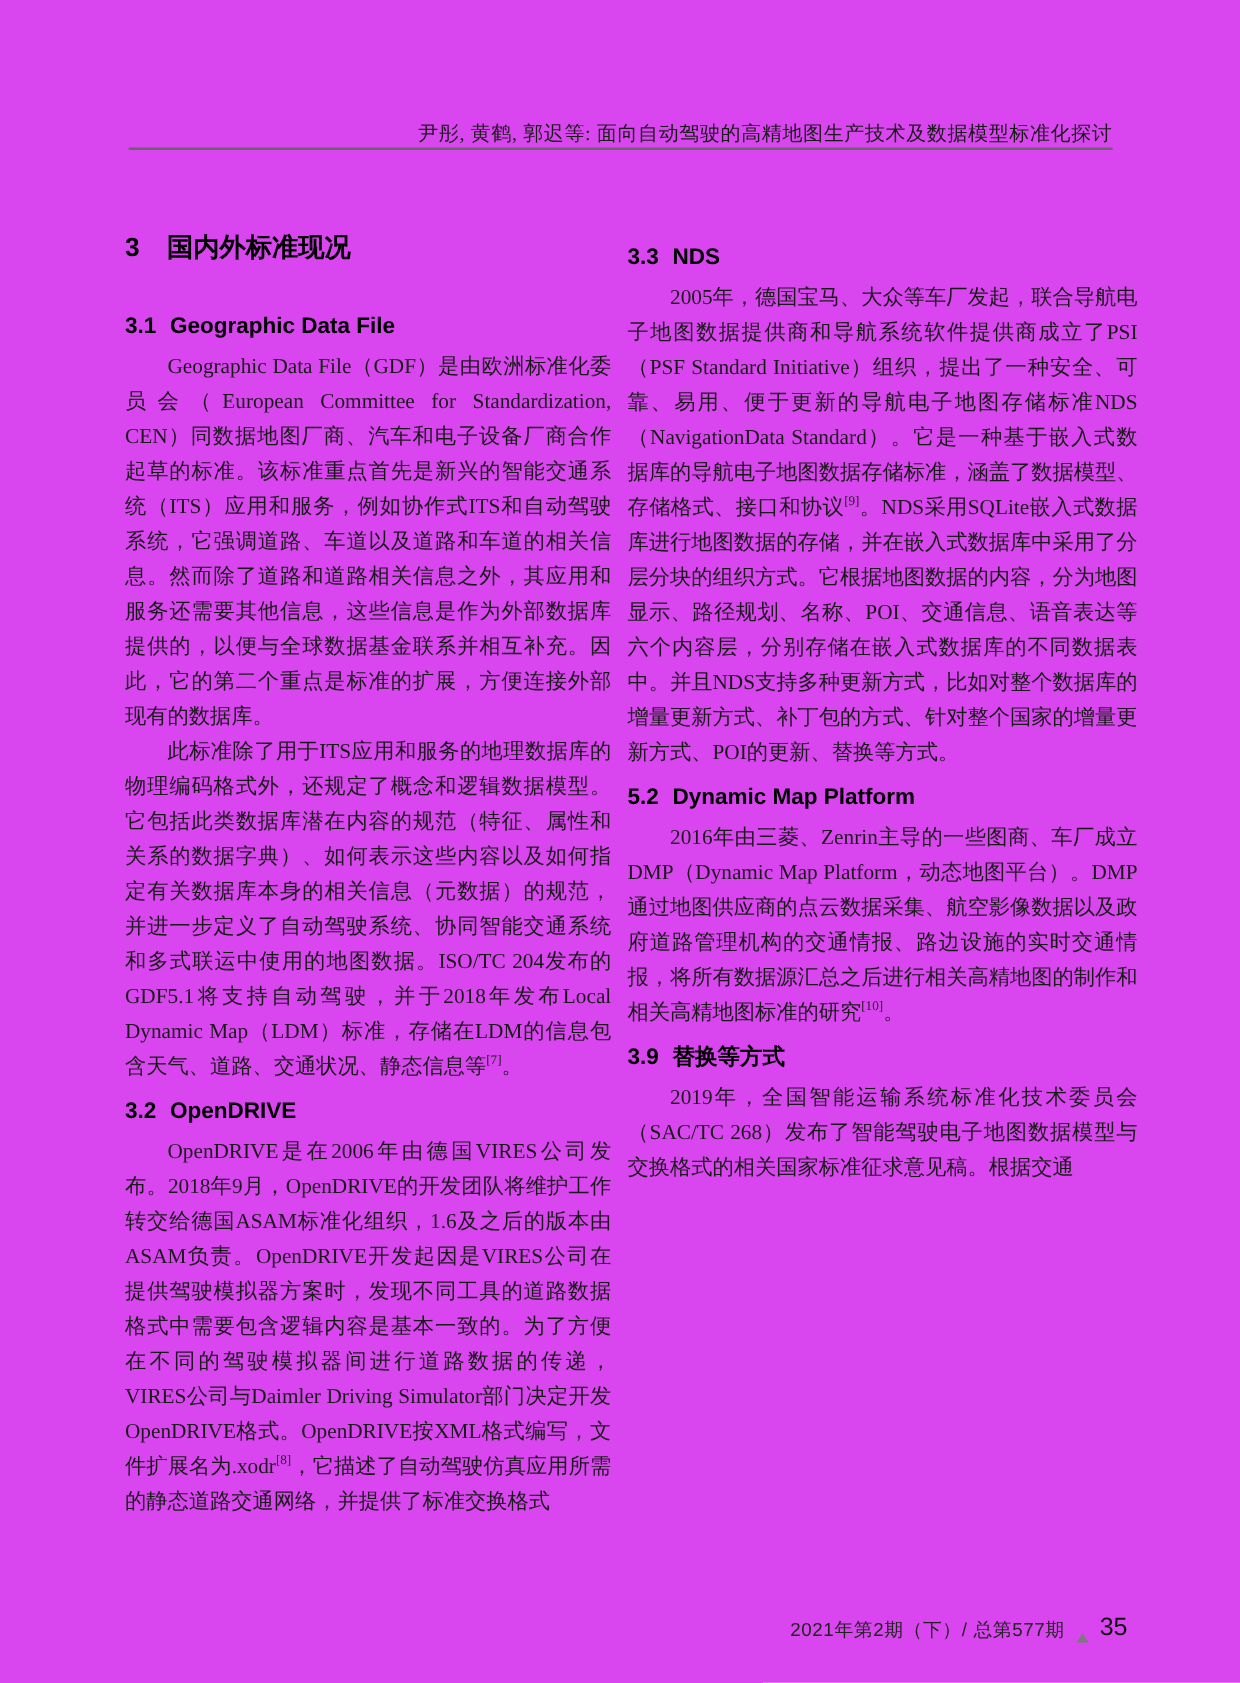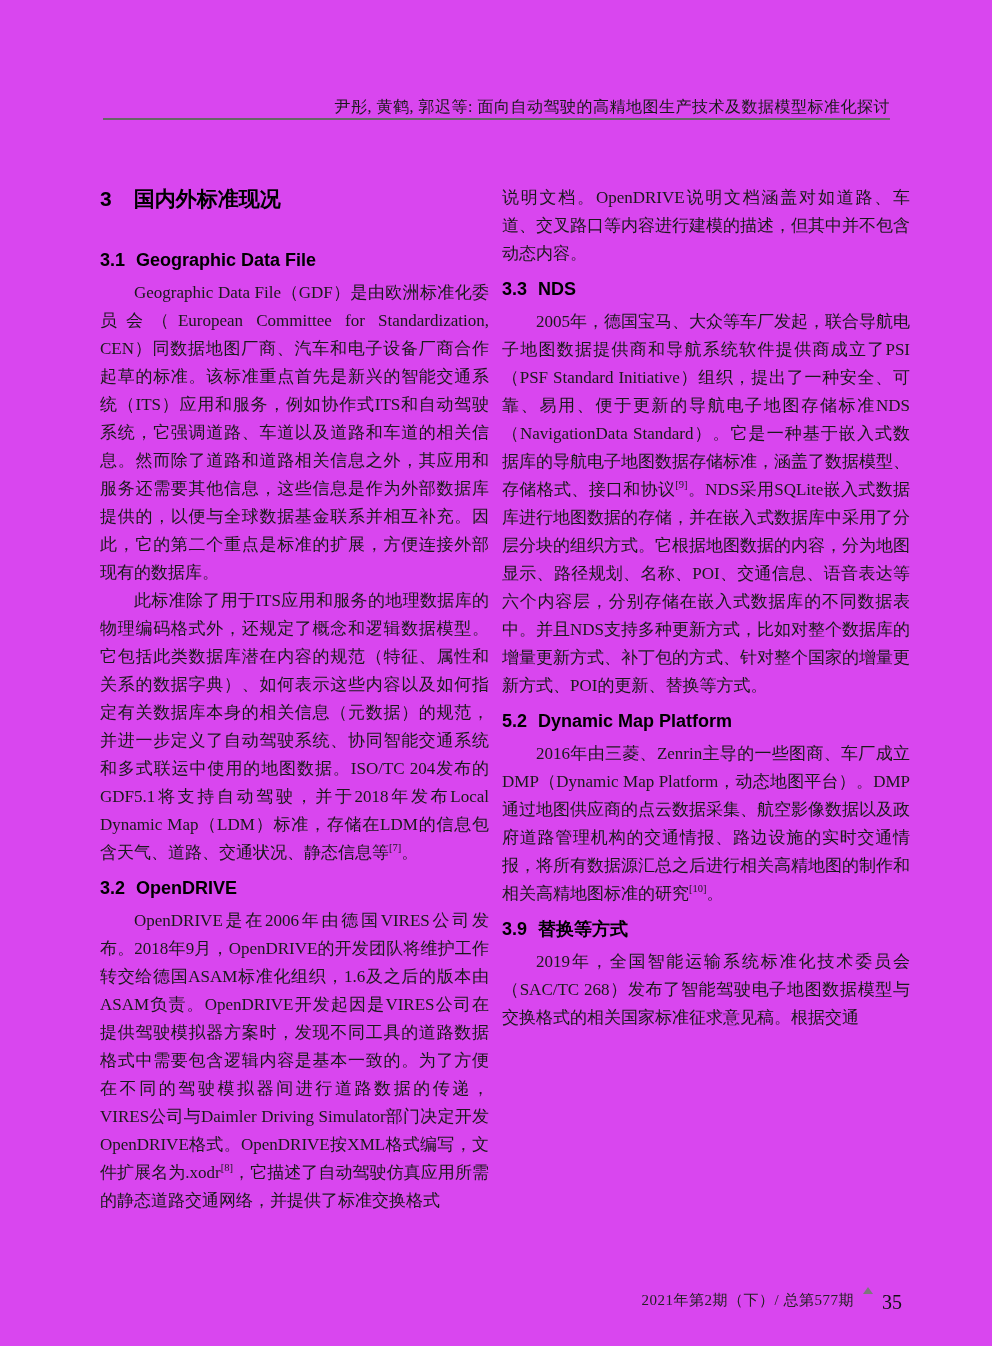--- a/index.html
+++ b/index.html
@@ -52,22 +52,22 @@
     font-size:17px;line-height:28px;
     text-align:justify;
     color:#1a1a1a;
   }
   p.body.indent{text-indent:2em;}
   p.body sup{font-size:10.5px;line-height:0;vertical-align:super;}
 
   
   .footer{
     position:absolute;bottom:32px;right:90px;
-    display:flex;align-items:flex-start;gap:9px;
-    font-family:Liberation Serif, serif;
+    display:flex;align-items:flex-end;gap:9px;
+    font-family:Liberation Sans, sans-serif;
   }
   .footer .issue{font-size:15px;color:#222;letter-spacing:.5px;}
   .footer .marker{
     width:0;height:0;display:inline-block;
     border-left:5px solid transparent;
     border-right:5px solid transparent;
     border-bottom:7px solid #7a7a7a;
     margin-top:-4px;
   }
   .footer .pagenum{font-size:20px;color:#111;}
@@ -93,21 +93,20 @@
       <p class="body indent">Geographic Data File（GDF）是由欧洲标准化委员会（European Committee for Standardization, CEN）同数据地图厂商、汽车和电子设备厂商合作起草的标准。该标准重点首先是新兴的智能交通系统（ITS）应用和服务，例如协作式ITS和自动驾驶系统，它强调道路、车道以及道路和车道的相关信息。然而除了道路和道路相关信息之外，其应用和服务还需要其他信息，这些信息是作为外部数据库提供的，以便与全球数据基金联系并相互补充。因此，它的第二个重点是标准的扩展，方便连接外部现有的数据库。</p>
       <p class="body indent">此标准除了用于ITS应用和服务的地理数据库的物理编码格式外，还规定了概念和逻辑数据模型。它包括此类数据库潜在内容的规范（特征、属性和关系的数据字典）、如何表示这些内容以及如何指定有关数据库本身的相关信息（元数据）的规范，并进一步定义了自动驾驶系统、协同智能交通系统和多式联运中使用的地图数据。ISO/TC 204发布的GDF5.1将支持自动驾驶，并于2018年发布Local Dynamic Map（LDM）标准，存储在LDM的信息包含天气、道路、交通状况、静态信息等<sup>[7]</sup>。</p>
 
       <h2 class="subheading">
         <span class="sub-num">3.2</span><span>OpenDRIVE</span>
       </h2>
       <p class="body indent">OpenDRIVE是在2006年由德国VIRES公司发布。2018年9月，OpenDRIVE的开发团队将维护工作转交给德国ASAM标准化组织，1.6及之后的版本由ASAM负责。OpenDRIVE开发起因是VIRES公司在提供驾驶模拟器方案时，发现不同工具的道路数据格式中需要包含逻辑内容是基本一致的。为了方便在不同的驾驶模拟器间进行道路数据的传递，VIRES公司与Daimler Driving Simulator部门决定开发OpenDRIVE格式。OpenDRIVE按XML格式编写，文件扩展名为.xodr<sup>[8]</sup>，它描述了自动驾驶仿真应用所需的静态道路交通网络，并提供了标准交换格式</p>
     </section>
 
     <section class="col col-right">
-      <p class="body">说明文档。OpenDRIVE说明文档涵盖对如道路、车道、交叉路口等内容进行建模的描述，但其中并不包含动态内容。</p>
 
       <h2 class="subheading">
         <span class="sub-num">3.3</span><span>NDS</span>
       </h2>
       <p class="body indent">2005年，德国宝马、大众等车厂发起，联合导航电子地图数据提供商和导航系统软件提供商成立了PSI（PSF Standard Initiative）组织，提出了一种安全、可靠、易用、便于更新的导航电子地图存储标准NDS（NavigationData Standard）。它是一种基于嵌入式数据库的导航电子地图数据存储标准，涵盖了数据模型、存储格式、接口和协议<sup>[9]</sup>。NDS采用SQLite嵌入式数据库进行地图数据的存储，并在嵌入式数据库中采用了分层分块的组织方式。它根据地图数据的内容，分为地图显示、路径规划、名称、POI、交通信息、语音表达等六个内容层，分别存储在嵌入式数据库的不同数据表中。并且NDS支持多种更新方式，比如对整个数据库的增量更新方式、补丁包的方式、针对整个国家的增量更新方式、POI的更新、替换等方式。</p>
 
       <h2 class="subheading">
         <span class="sub-num">5.2</span><span>Dynamic Map Platform</span>
       </h2>
       <p class="body indent">2016年由三菱、Zenrin主导的一些图商、车厂成立DMP（Dynamic Map Platform，动态地图平台）。DMP通过地图供应商的点云数据采集、航空影像数据以及政府道路管理机构的交通情报、路边设施的实时交通情报，将所有数据源汇总之后进行相关高精地图的制作和相关高精地图标准的研究<sup>[10]</sup>。</p>

